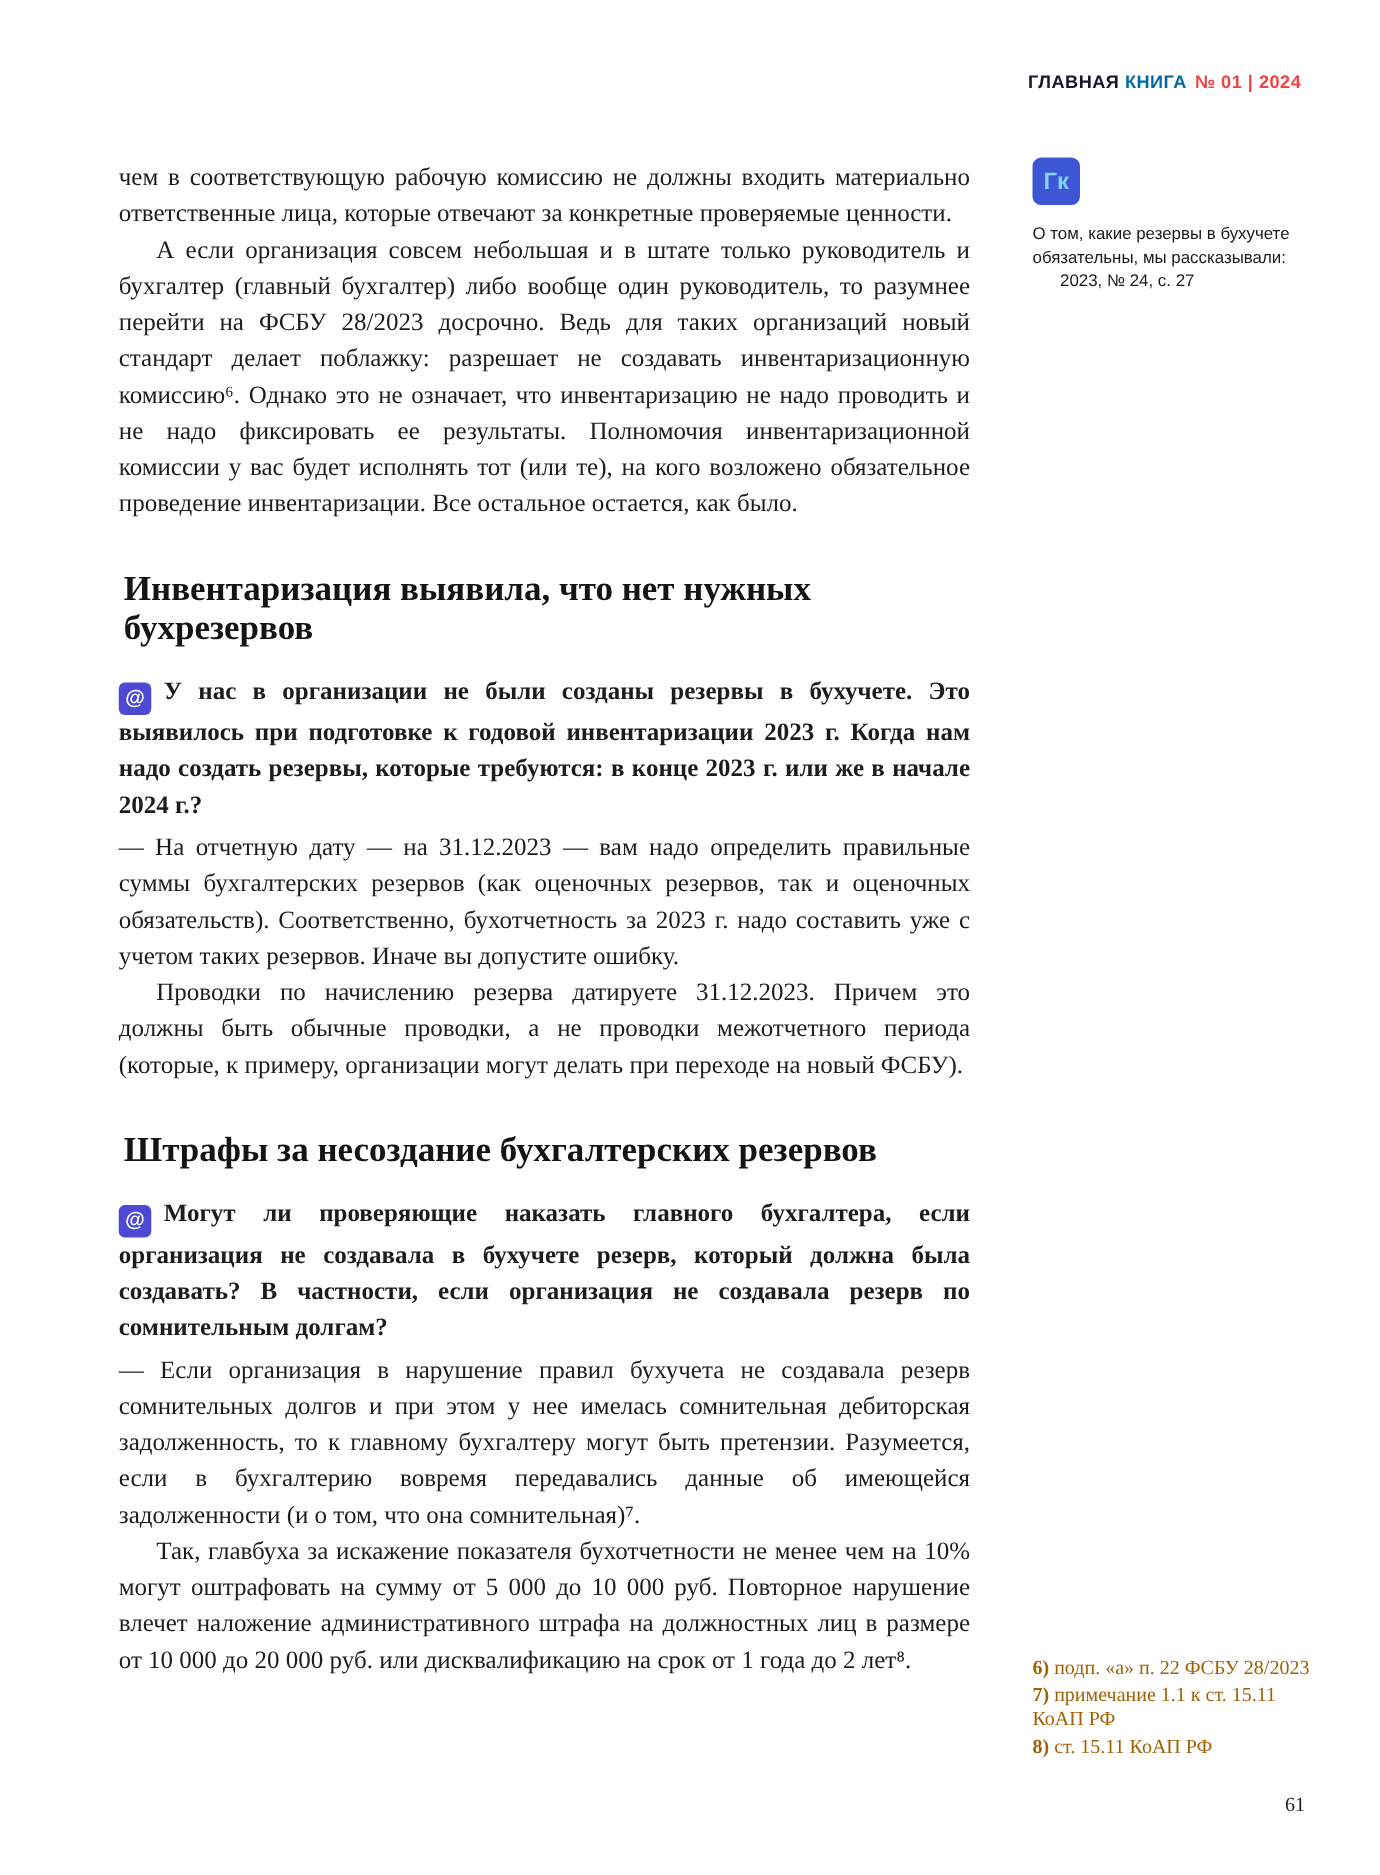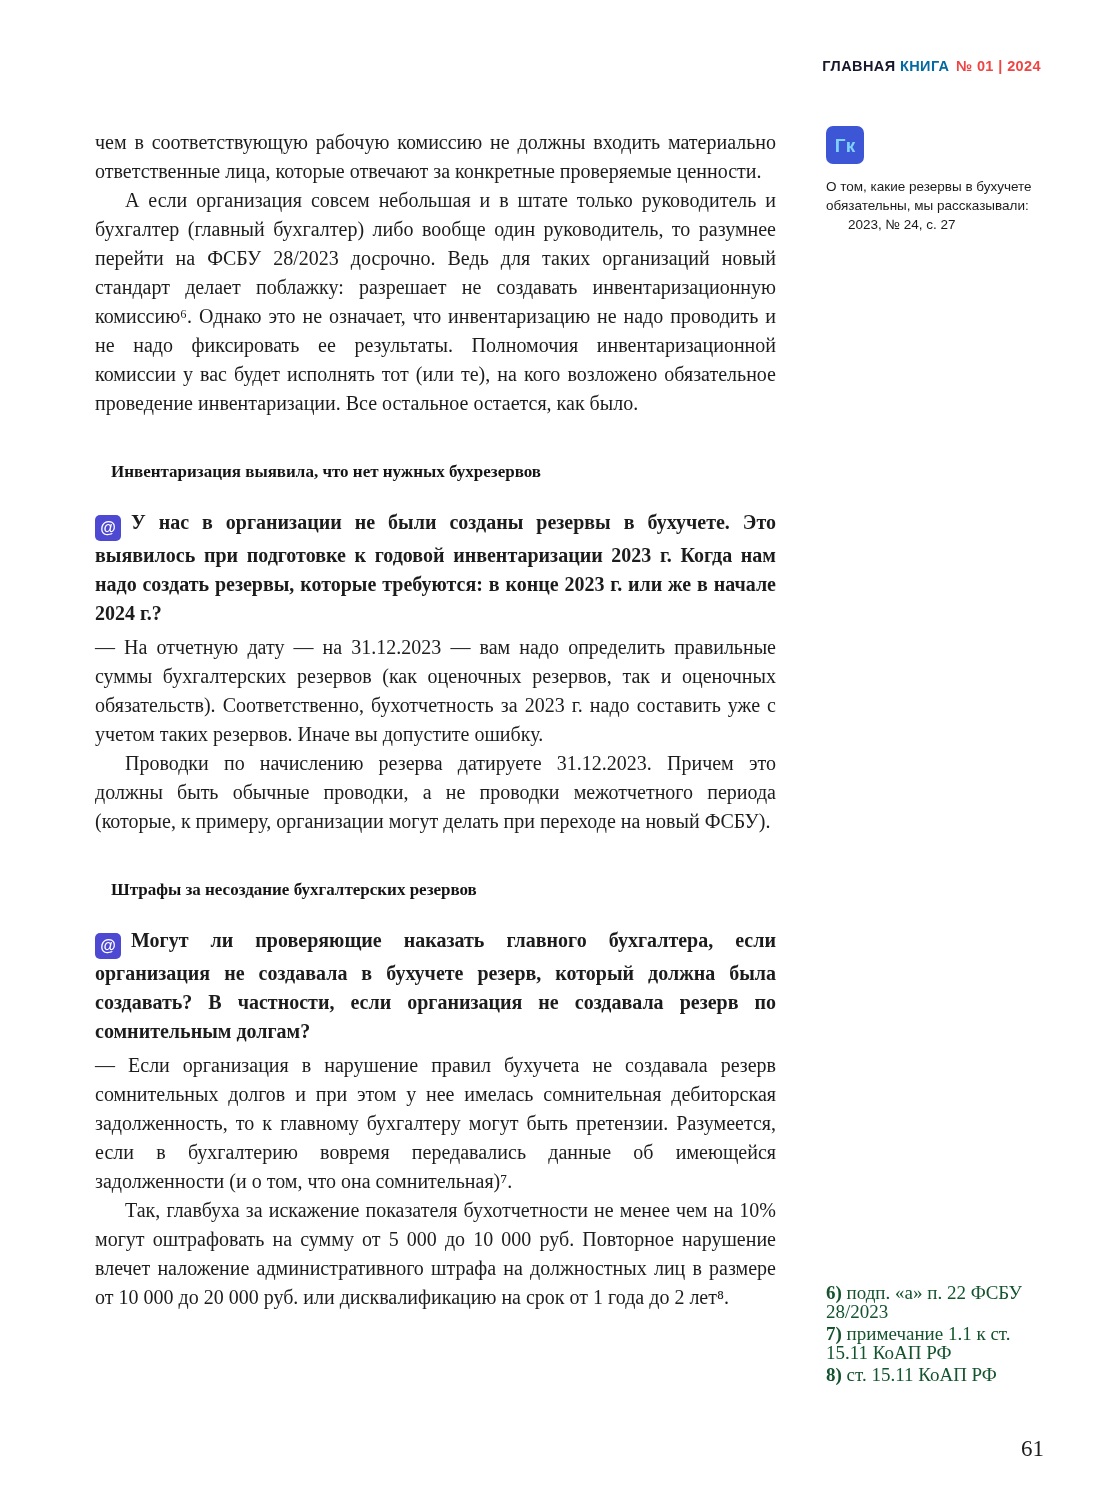--- a/index.html
+++ b/index.html
@@ -28,22 +28,22 @@
     position: absolute; left: 95px; top: 128px; width: 681px;
     font-size: 20px; line-height: 29px;
     text-align: justify;
     hyphens: auto;
   }
   .body-p { margin: 0; }
   .body-p.indent { text-indent: 30px; }
 
   .section-heading {
     font-weight: bold;
-    font-size: 17px; line-height: 31px;
-    margin: 38px 0 21px 16px;
+    font-size: 28px; line-height: 31px;
+    margin: 38px 0 21px 4px;
     max-width: 630px;
     text-align: left;
     color: #141414;
   }
 
   .question { font-weight: bold; margin: 0 0 5px 0; }
   .at-icon {
     display: inline-block; width: 26px; height: 26px;
     background: #4d49d3; color: #ffffff;
     border-radius: 5px;
@@ -67,31 +67,31 @@
     border-radius: 7px;
     display: flex; align-items: center; justify-content: center;
     font-family: "Liberation Sans", sans-serif;
     font-weight: bold; font-size: 19px;
     margin-bottom: 13px;
   }
   .note-text strong { display: block; font-weight: normal; margin-left: 22px; }
 
   
   .footnotes {
-    position: absolute; left: 826px; top: 1283px; width: 228px;
+    position: absolute; left: 826px; top: 1325px; width: 228px;
     font-family: "Liberation Serif", "DejaVu Serif", serif;
-    font-size: 19px; line-height: 19px; color: #14532d;
+    font-size: 16px; line-height: 19px; color: #a16207;
   }
   .footnote { margin: 0 0 3px 0; }
   .footnote strong { font-weight: bold; }
 
   
   .page-number {
     position: absolute; right: 60px; top: 1436px;
-    font-size: 23px; color: #1c1c1c;
+    font-size: 16px; color: #1c1c1c;
     font-family: "Liberation Serif", "DejaVu Serif", serif;
   }
 </style>
 </head>
 <body>
 
 <div class="page">
 
   <header class="page-header">
     <span class="brand-main">ГЛАВНАЯ</span>

